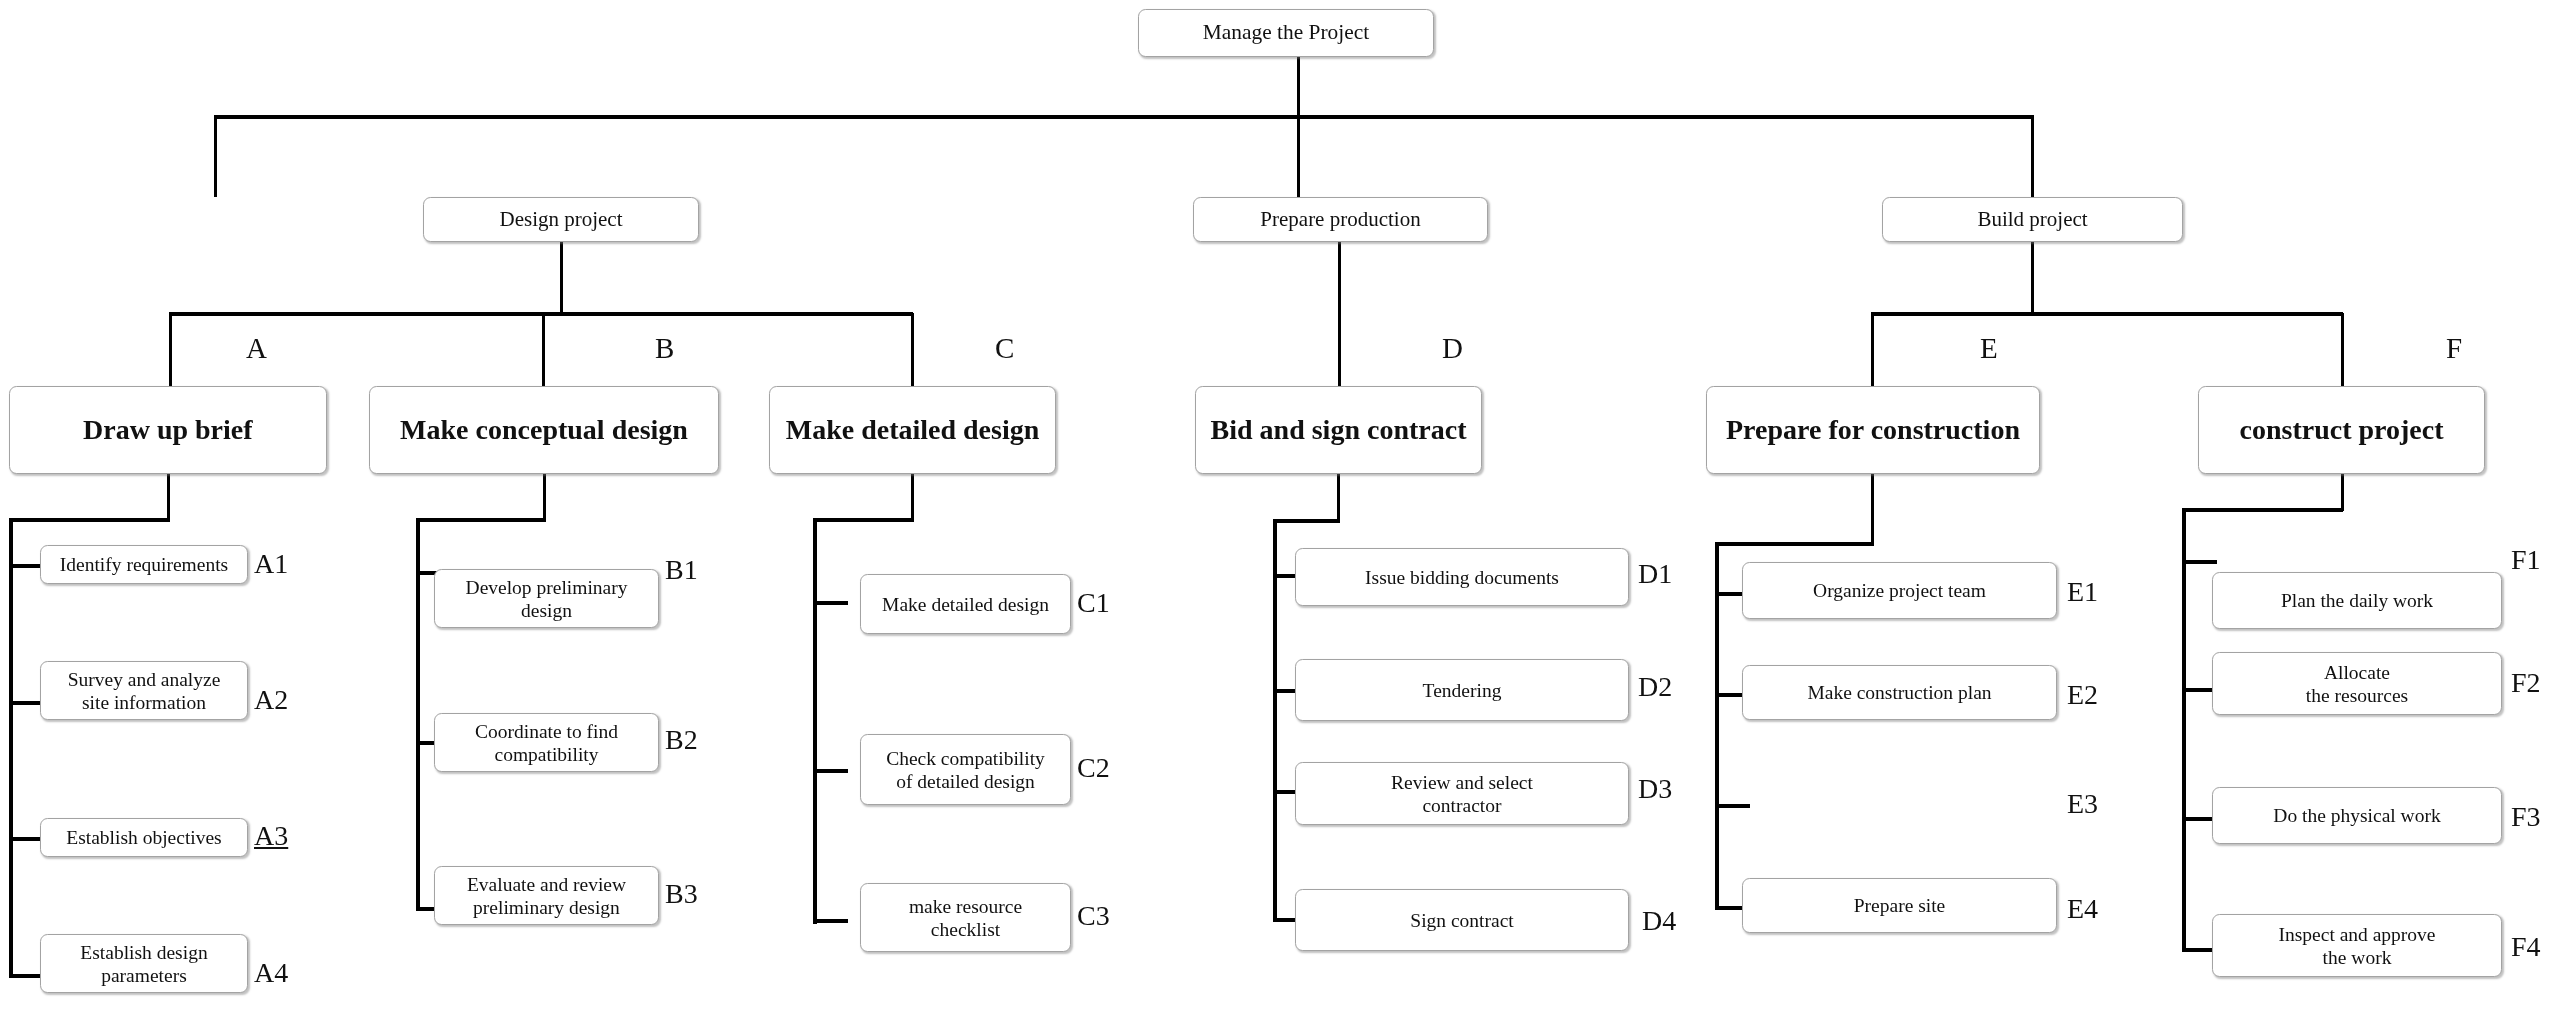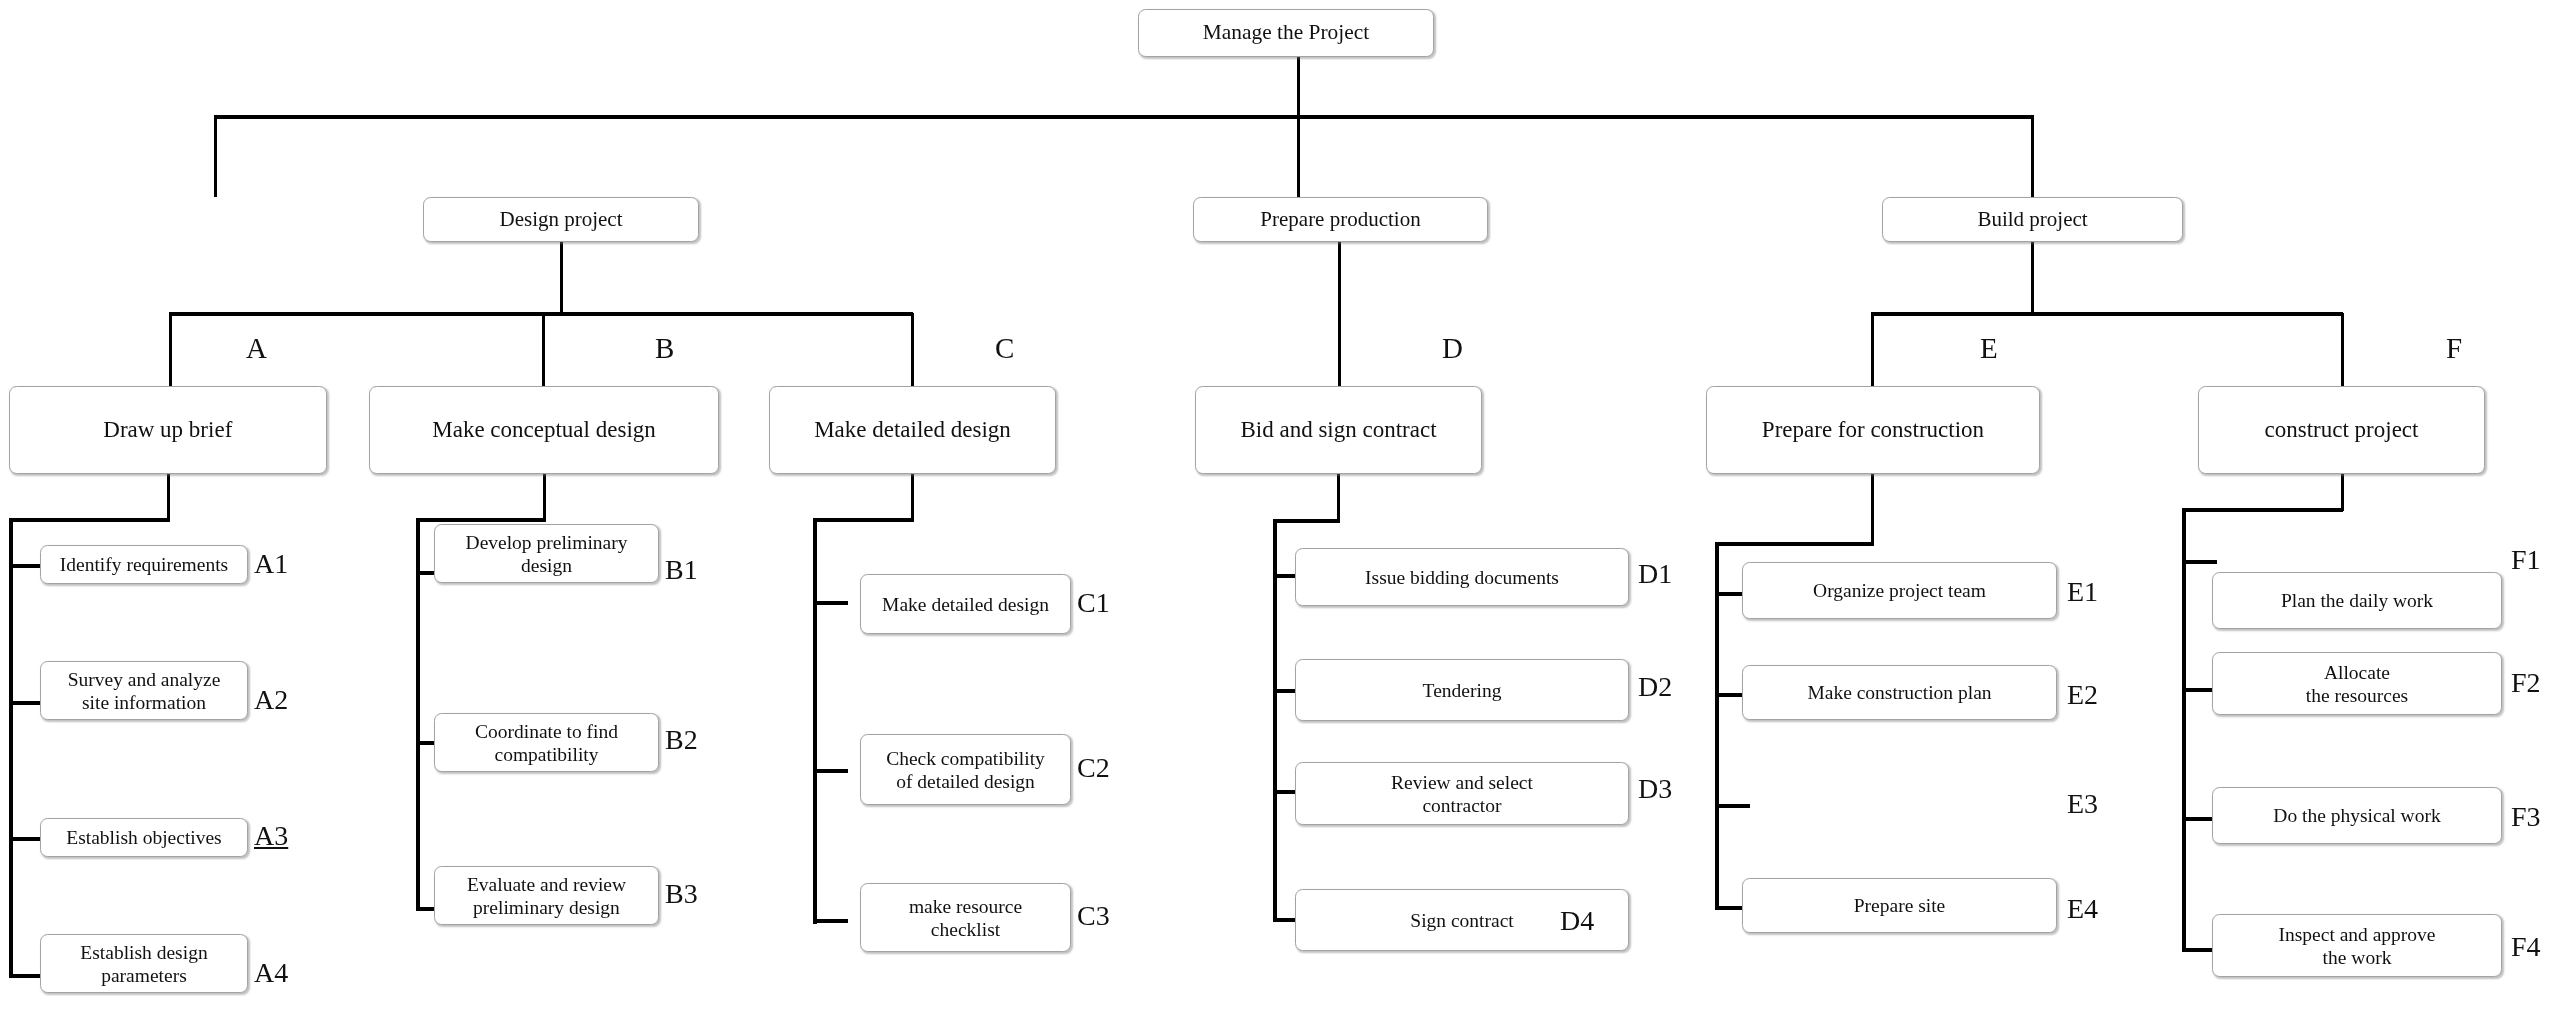--- a/index.html
+++ b/index.html
@@ -16,21 +16,21 @@
     box-shadow:1.3px 1.9px 1.9px rgba(120,120,120,0.45);
     display:flex;align-items:center;justify-content:center;
     text-align:center;
     color:#111;
     line-height:1.18;
     z-index:5;
     padding:1.3px 5px;
   }
   .node.lvl1{font-size:21.4px;}
   .node.lvl2{font-size:21px;}
-  .node.lvl3{font-size:23px;}
+  .node.lvl3{font-size:28px;font-weight:bold;}
   .node.leaf{font-size:19.5px;}
 
   
   .hline{position:absolute;background:#000;height:3.1px;z-index:2;}
   .vline{position:absolute;background:#000;width:3.1px;z-index:2;}
   .vline.thin{width:2px;}
 
   
   .tag{position:absolute;font-size:29px;color:#111;z-index:6;white-space:nowrap;}
   .tag.small{font-size:28px;}
@@ -105,21 +105,21 @@
   <div class="tag small" style="left:254px;top:957px;">A4</div>
 
   <div class="vline thin" style="left:543px;top:474px;width:2.5px;height:45px;"></div>
   <div class="hline" style="left:416px;top:518px;width:130px;height:3.8px;"></div>
   <div class="vline" style="left:416px;top:518px;width:3.8px;height:393px;"></div>
 
   <div class="hline" style="left:416px;top:571px;width:35px;height:3.8px;"></div>
   <div class="hline" style="left:416px;top:741px;width:35px;height:3.8px;"></div>
   <div class="hline" style="left:416px;top:907px;width:35px;height:3.8px;"></div>
 
-  <div class="node leaf" style="left:434px;top:524px;width:225px;height:59px;white-space:pre-line;">Develop preliminary
+  <div class="node leaf" style="left:434px;top:569px;width:225px;height:59px;white-space:pre-line;">Develop preliminary
 design</div>
   <div class="tag small" style="left:665px;top:554px;">B1</div>
 
   <div class="node leaf" style="left:434px;top:713px;width:225px;height:59px;white-space:pre-line;">Coordinate to find
 compatibility</div>
   <div class="tag small" style="left:665px;top:724px;">B2</div>
 
   <div class="node leaf" style="left:434px;top:866px;width:225px;height:59px;white-space:pre-line;">Evaluate and review
 preliminary design</div>
   <div class="tag small" style="left:665px;top:878px;">B3</div>
@@ -156,21 +156,21 @@
   <div class="tag small" style="left:1638px;top:558px;">D1</div>
 
   <div class="node leaf" style="left:1295px;top:659px;width:334px;height:62px;">Tendering</div>
   <div class="tag small" style="left:1638px;top:671px;">D2</div>
 
   <div class="node leaf" style="left:1295px;top:762px;width:334px;height:63px;white-space:pre-line;">Review and select
 contractor</div>
   <div class="tag small" style="left:1638px;top:773px;">D3</div>
 
   <div class="node leaf" style="left:1295px;top:889px;width:334px;height:62px;">Sign contract</div>
-  <div class="tag small" style="left:1560px;top:905px;">D4</div>
+  <div class="tag small" style="left:1642px;top:905px;">D4</div>
 
   <div class="vline thin" style="left:1871px;top:474px;width:2.5px;height:71px;"></div>
   <div class="hline" style="left:1715px;top:542px;width:159px;height:3.8px;"></div>
   <div class="vline" style="left:1715px;top:542px;width:3.8px;height:368px;"></div>
 
   <div class="hline" style="left:1715px;top:592px;width:35px;height:3.8px;"></div>
   <div class="hline" style="left:1715px;top:693px;width:35px;height:3.8px;"></div>
   <div class="hline" style="left:1715px;top:804px;width:35px;height:3.8px;"></div>
   <div class="hline" style="left:1715px;top:906px;width:35px;height:3.8px;"></div>
 

